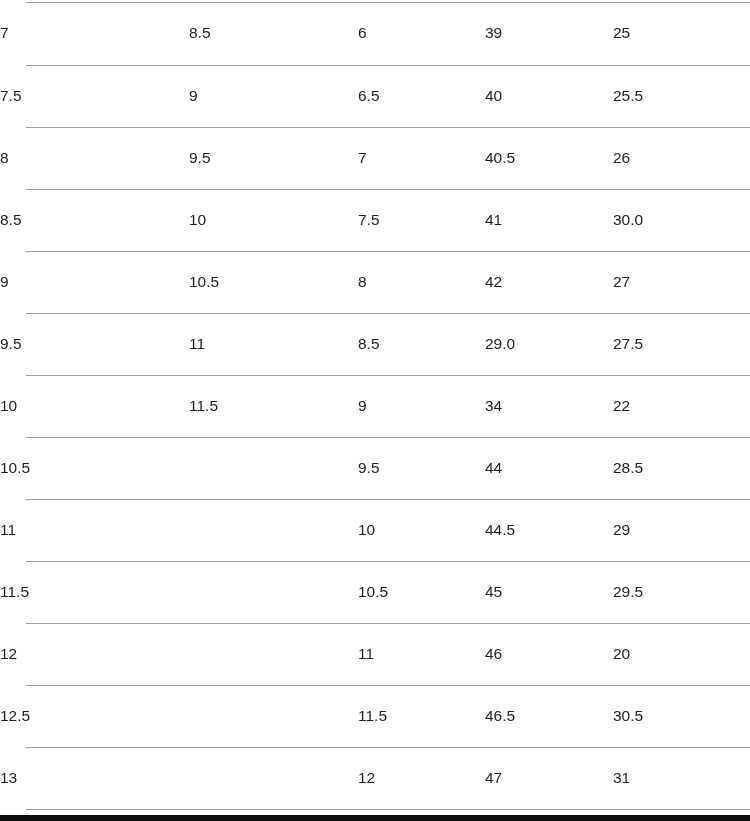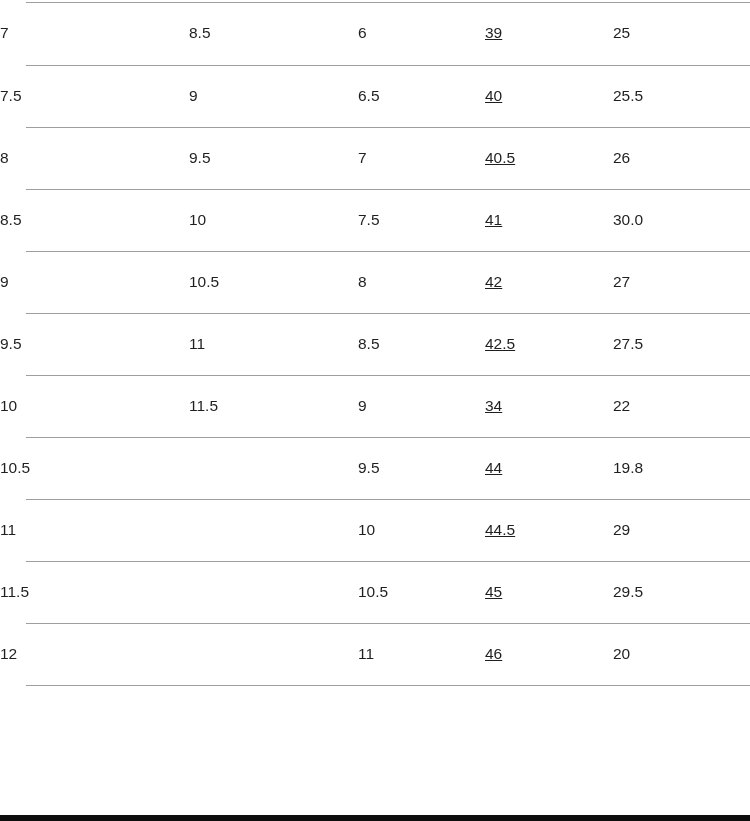--- a/index.html
+++ b/index.html
@@ -72,21 +72,21 @@
     right: 0;
     bottom: -1px;
     height: 1px;
     background: #9e9e9e;
   }
 
   
   .col-us-men   { width: 189px; padding-left: 26px;  box-sizing: border-box; }
   .col-us-women { width: 169px; padding-left: 15px;  box-sizing: border-box; }
   .col-uk       { width: 127px; padding-left: 9px;   box-sizing: border-box; }
-  .col-eu       { width: 128px; padding-left: 11px;  box-sizing: border-box; text-decoration: underline; }
+  .col-eu       { width: 128px; padding-left: 11px;  box-sizing: border-box; }
   .col-cm       { width: 137px; padding-left: 11px;  box-sizing: border-box; }
 
   .cell-empty {
     color: transparent;
   }
 
   
   .bottom-bar {
     position: absolute;
     left: 0;
@@ -137,36 +137,36 @@
           <td class="col-us-men">9</td>
           <td class="col-us-women">10.5</td>
           <td class="col-uk">8</td>
           <td class="col-eu">42</td>
           <td class="col-cm">27</td>
         </tr>
         <tr>
           <td class="col-us-men">9.5</td>
           <td class="col-us-women">11</td>
           <td class="col-uk">8.5</td>
-          <td class="col-eu">42.5</td>
+          <td class="col-eu">29.0</td>
           <td class="col-cm">27.5</td>
         </tr>
         <tr>
           <td class="col-us-men">10</td>
           <td class="col-us-women">11.5</td>
           <td class="col-uk">9</td>
           <td class="col-eu">34</td>
           <td class="col-cm">22</td>
         </tr>
         <tr>
           <td class="col-us-men">10.5</td>
           <td class="col-us-women cell-empty"></td>
           <td class="col-uk">9.5</td>
           <td class="col-eu">44</td>
-          <td class="col-cm">19.8</td>
+          <td class="col-cm">28.5</td>
         </tr>
         <tr>
           <td class="col-us-men">11</td>
           <td class="col-us-women cell-empty"></td>
           <td class="col-uk">10</td>
           <td class="col-eu">44.5</td>
           <td class="col-cm">29</td>
         </tr>
         <tr>
           <td class="col-us-men">11.5</td>
@@ -175,18 +175,32 @@
           <td class="col-eu">45</td>
           <td class="col-cm">29.5</td>
         </tr>
         <tr>
           <td class="col-us-men">12</td>
           <td class="col-us-women cell-empty"></td>
           <td class="col-uk">11</td>
           <td class="col-eu">46</td>
           <td class="col-cm">20</td>
         </tr>
+        <tr>
+          <td class="col-us-men">12.5</td>
+          <td class="col-us-women cell-empty"></td>
+          <td class="col-uk">11.5</td>
+          <td class="col-eu">46.5</td>
+          <td class="col-cm">30.5</td>
+        </tr>
+        <tr>
+          <td class="col-us-men">13</td>
+          <td class="col-us-women cell-empty"></td>
+          <td class="col-uk">12</td>
+          <td class="col-eu">47</td>
+          <td class="col-cm">31</td>
+        </tr>
       </tbody>
   </table>
 
   <div class="bottom-bar"></div>
 
 </div>
 
 </body></html>

